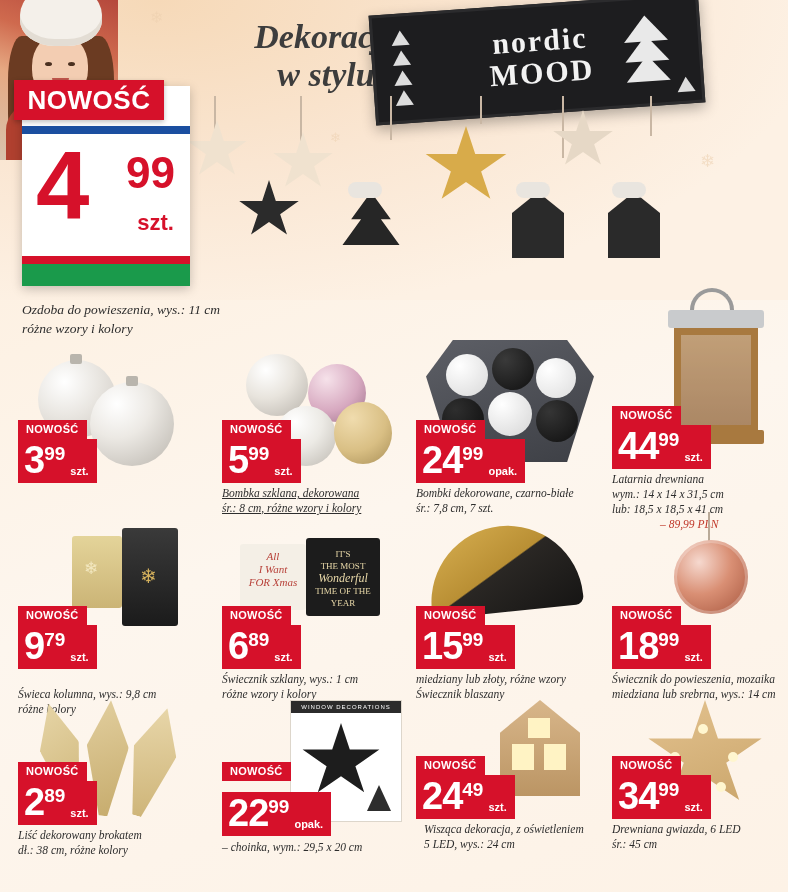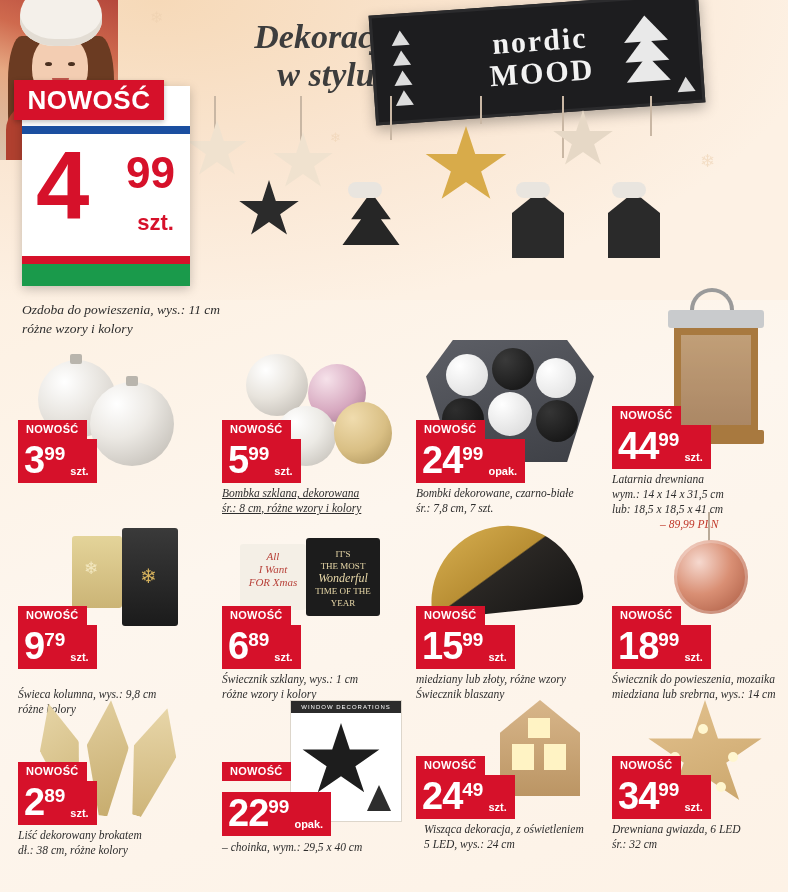--- a/index.html
+++ b/index.html
@@ -424,21 +424,21 @@
       <div style="position:absolute;left:10px;top:22px;width:80px;height:76px;background:#1d1d1d;clip-path:polygon(50% 0%,61% 35%,98% 35%,68% 57%,79% 91%,50% 70%,21% 91%,32% 57%,2% 35%,39% 35%);"></div>
       <div style="position:absolute;left:76px;top:84px;width:0;height:0;border-left:12px solid transparent;border-right:12px solid transparent;border-bottom:26px solid #2d2d2d;"></div>
     </div>
     <div class="badge" style="top:62px;">NOWOŚĆ</div>
     <div class="pricebox" style="top:92px;">
       <span class="int">22</span>
       <span class="frac">99</span>
       <span class="u">opak.</span>
     </div>
     <div class="desc" style="left:0;top:140px;width:190px;">
-      <div>– choinka, wym.: 29,5 x 40 cm</div>
+      <div>– choinka, wym.: 29,5 x 20 cm</div>
     </div>
   </div>
 
   <div class="cell" style="left:416px;top:694px;width:190px;height:186px;">
     <div style="position:absolute;left:84px;top:6px;width:80px;height:96px;background:linear-gradient(180deg,#d8b68a 0%,#bb9564 100%);clip-path:polygon(50% 0,100% 34%,100% 100%,0 100%,0 34%);">
       <div style="position:absolute;left:12px;top:44px;width:22px;height:26px;background:#fff3c4;"></div>
       <div style="position:absolute;left:44px;top:44px;width:22px;height:26px;background:#fff3c4;"></div>
       <div style="position:absolute;left:28px;top:18px;width:22px;height:20px;background:#fff3c4;"></div>
     </div>
     <div class="badge" style="top:62px;">NOWOŚĆ</div>
@@ -461,17 +461,17 @@
     <div style="position:absolute;left:70px;top:88px;width:10px;height:10px;border-radius:50%;background:#fff6cf;"></div>
     <div style="position:absolute;left:104px;top:88px;width:10px;height:10px;border-radius:50%;background:#fff6cf;"></div>
     <div class="badge" style="top:62px;">NOWOŚĆ</div>
     <div class="pricebox" style="top:81px;">
       <span class="int">34</span>
       <span class="frac">99</span>
       <span class="u">szt.</span>
     </div>
     <div class="desc" style="left:0;top:128px;width:176px;">
       <div>Drewniana gwiazda, 6 LED</div>
-      <div>śr.: 32 cm</div>
+      <div>śr.: 45 cm</div>
     </div>
   </div>
 
 </div>
 
 </body></html>

